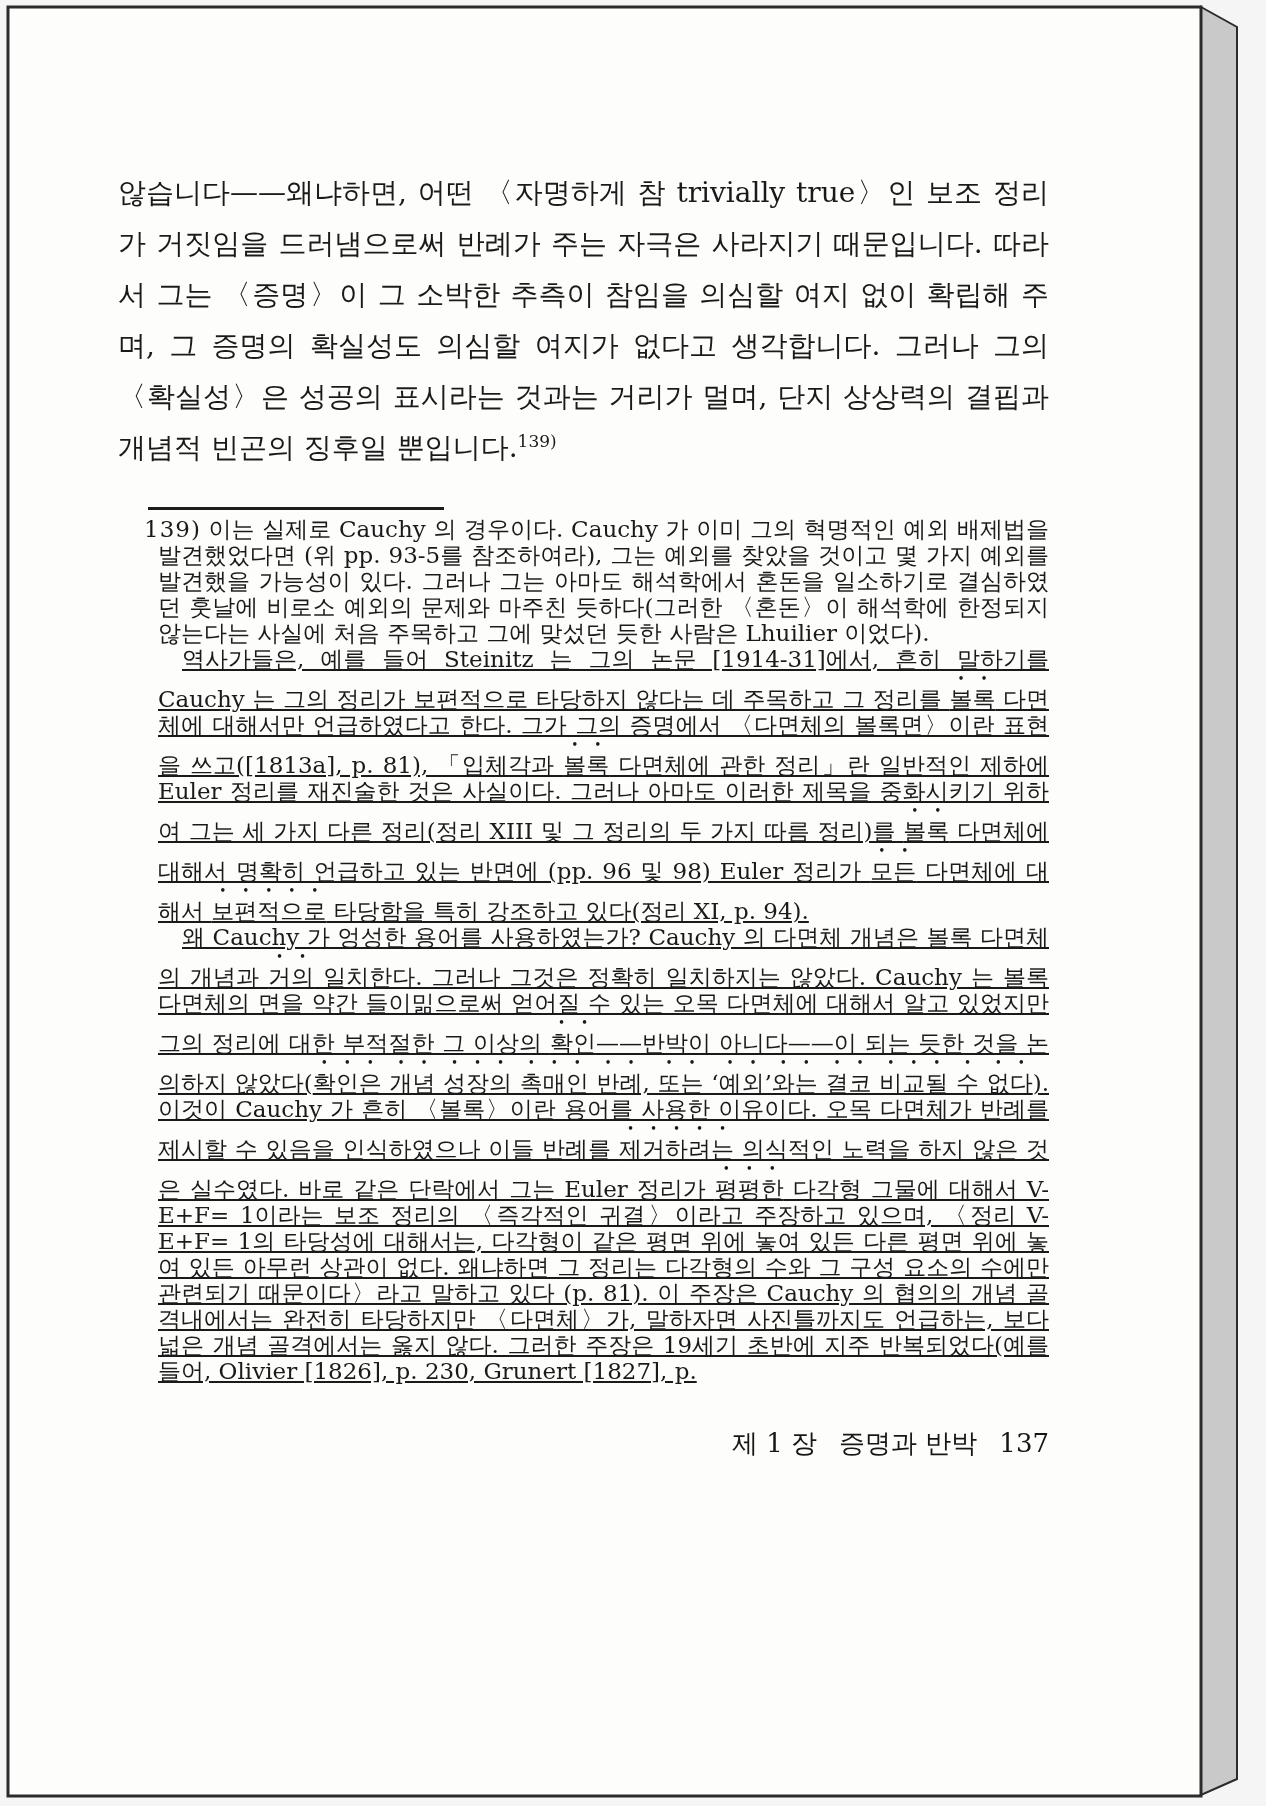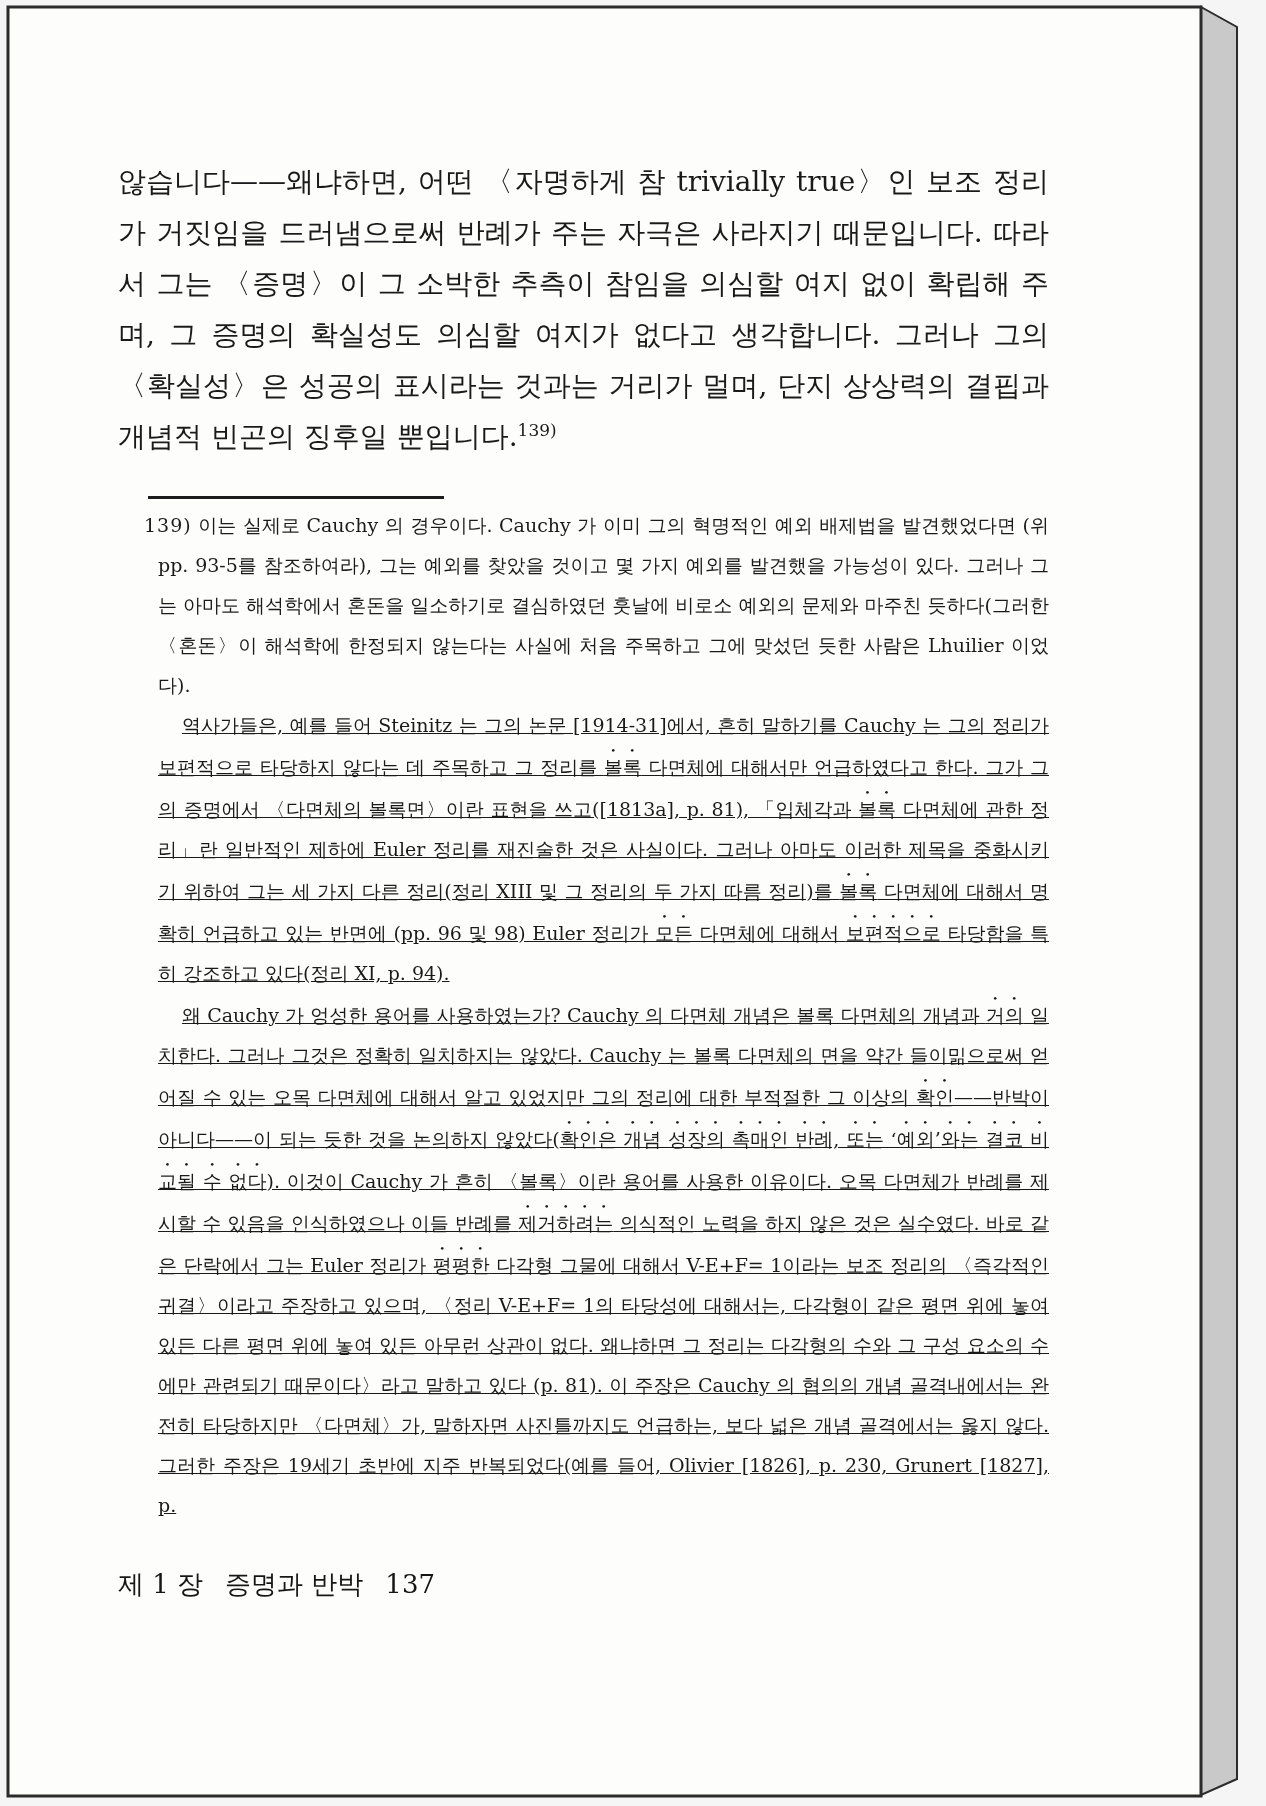--- a/index.html
+++ b/index.html
@@ -12,21 +12,21 @@
   .canvas {
     position: relative;
     width: 1266px; height: 1806px;
   }
   svg.book-frame {
     position: absolute; left: 0; top: 0;
     width: 1266px; height: 1806px;
   }
   .page-content {
     position: absolute;
-    left: 8px; top: 0;
+    left: 8px; top: 11px;
     width: 1193px; height: 1789px;
     box-sizing: border-box;
     padding: 156px 152px 0 110px;
     color: #1a1a1a;
   }
   .main-para {
     font-size: 28px;
     line-height: 51px;
     text-align: justify;
     margin: 0;
@@ -36,37 +36,38 @@
     vertical-align: super;
     line-height: 0;
   }
   .fn-rule {
     border: none;
     border-top: 3px solid #1c1c1c;
     width: 296px;
     margin: 34px 0 6px 30px;
   }
   .footnote {
-    font-size: 19px;
-    line-height: 40px;
+    font-size: 23px;
+    line-height: 26px;
     text-align: justify;
     margin-left: 40px;
   }
   .footnote p { margin: 0; }
   .footnote p.first { text-indent: -14px; }
   .footnote p.indented { text-indent: 24px; text-decoration: underline; }
   .fn-label { letter-spacing: 1px; }
   .em-dots {
     -webkit-text-emphasis: filled dot;
     -webkit-text-emphasis-position: over right;
     text-emphasis: filled dot;
     text-emphasis-position: over right;
   }
   .page-footer {
     margin-top: 42px;
+    text-align: right;
     font-size: 26px;
     color: #161616;
   }
   .page-footer .gap-lg { margin-left: 22px; }
 </style>
 </head>
 <body>
 
 <div class="canvas">
 

